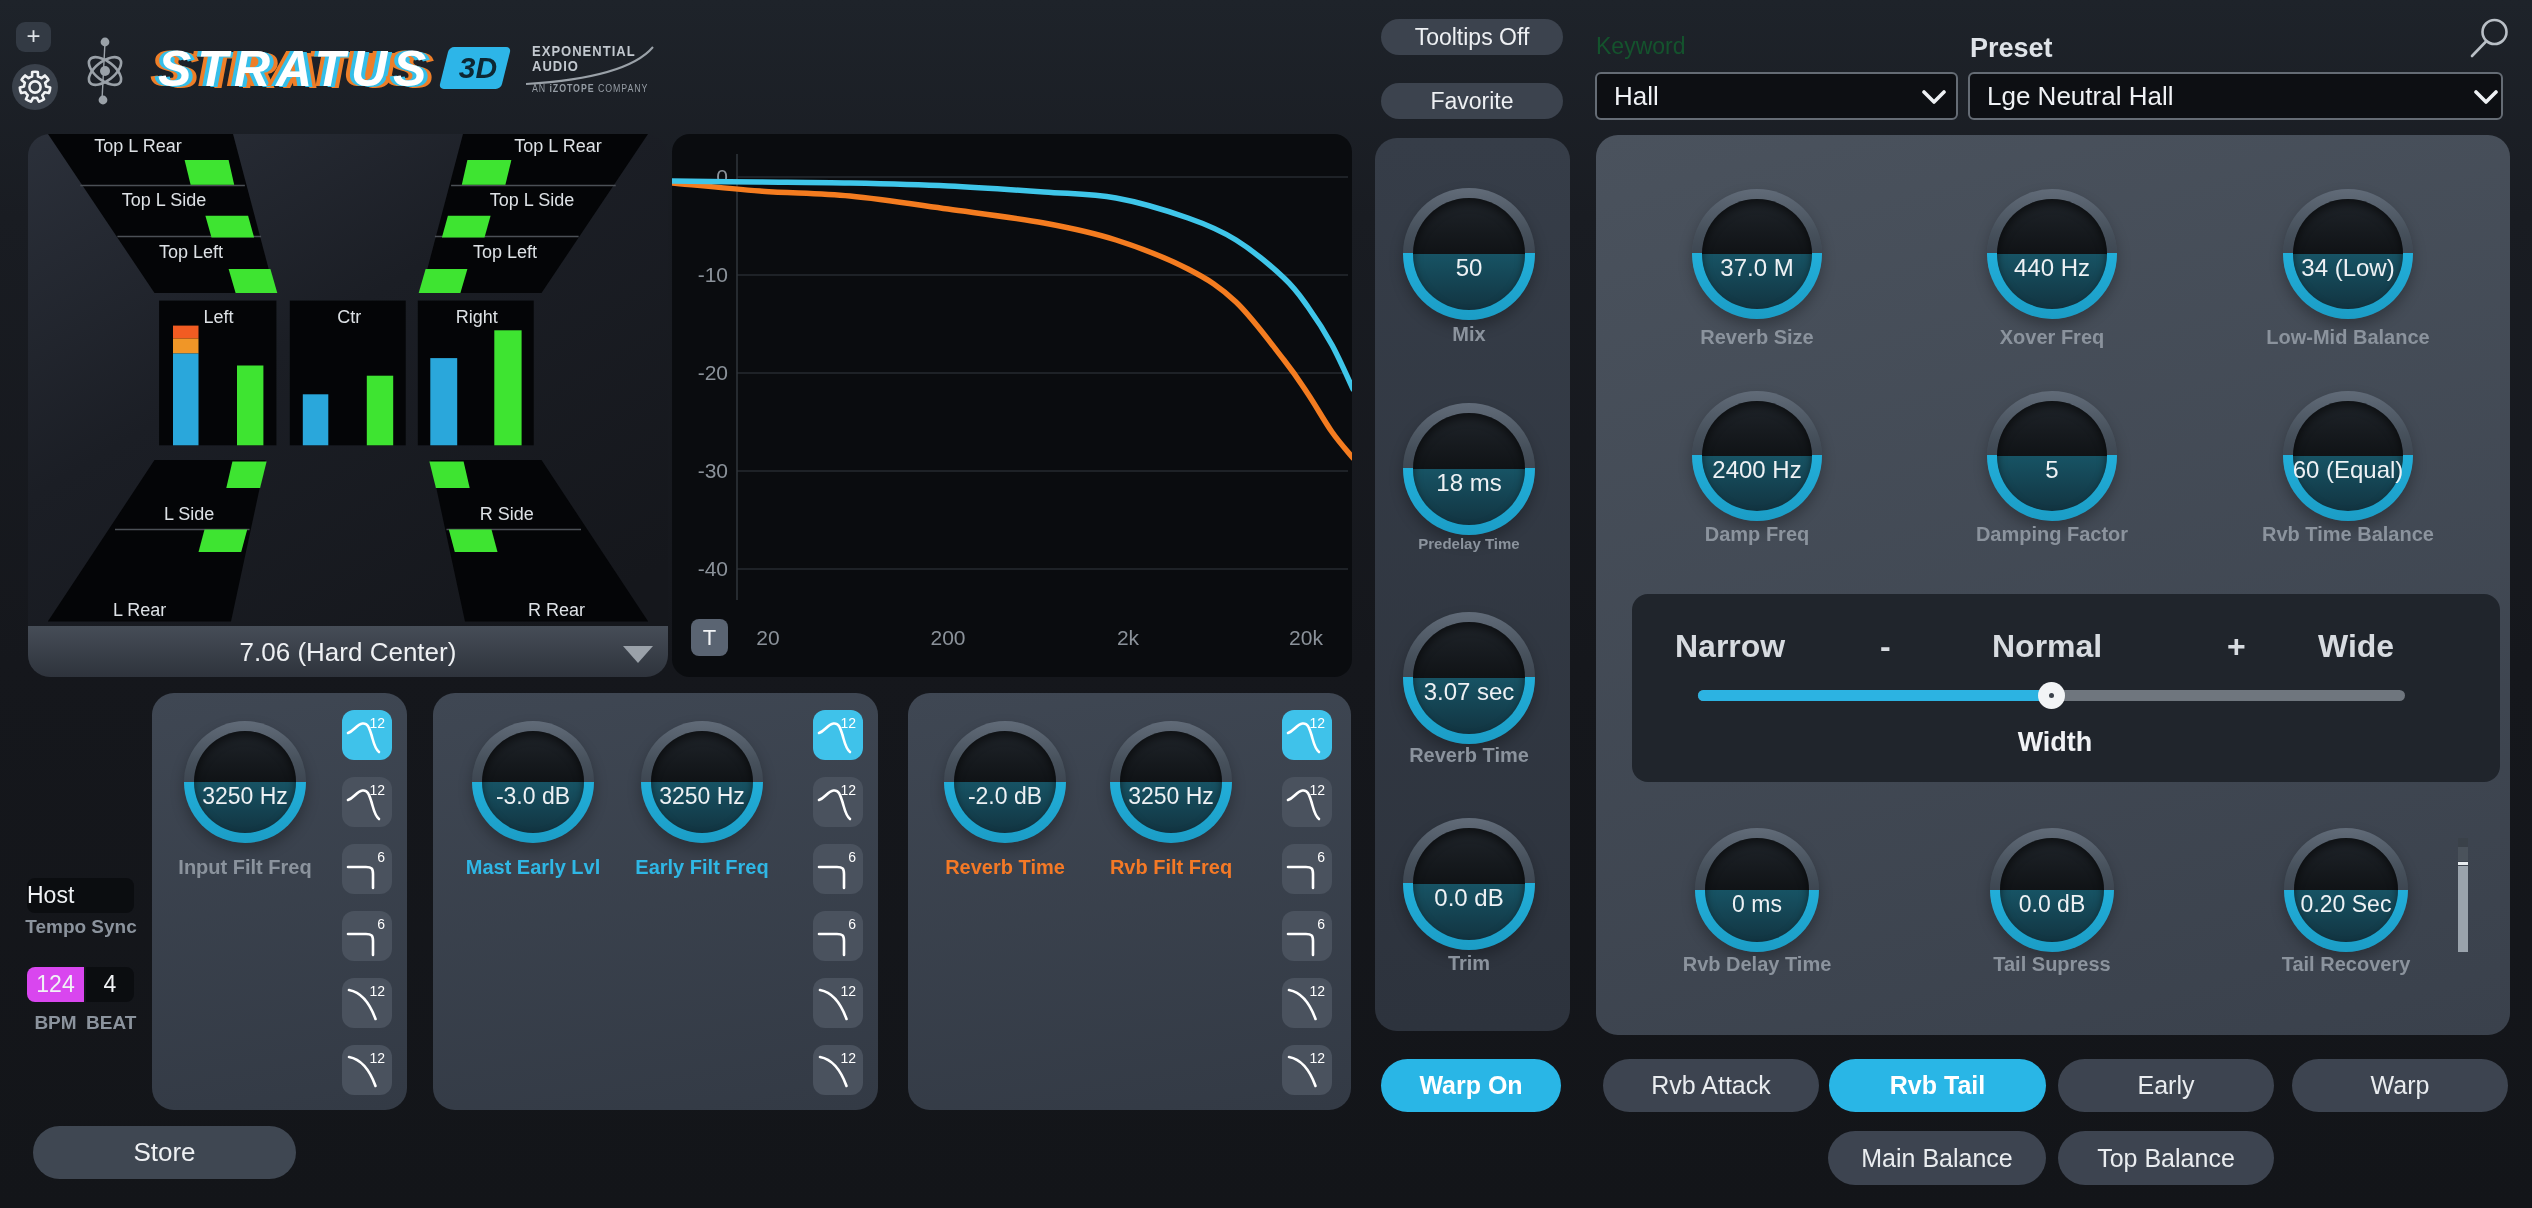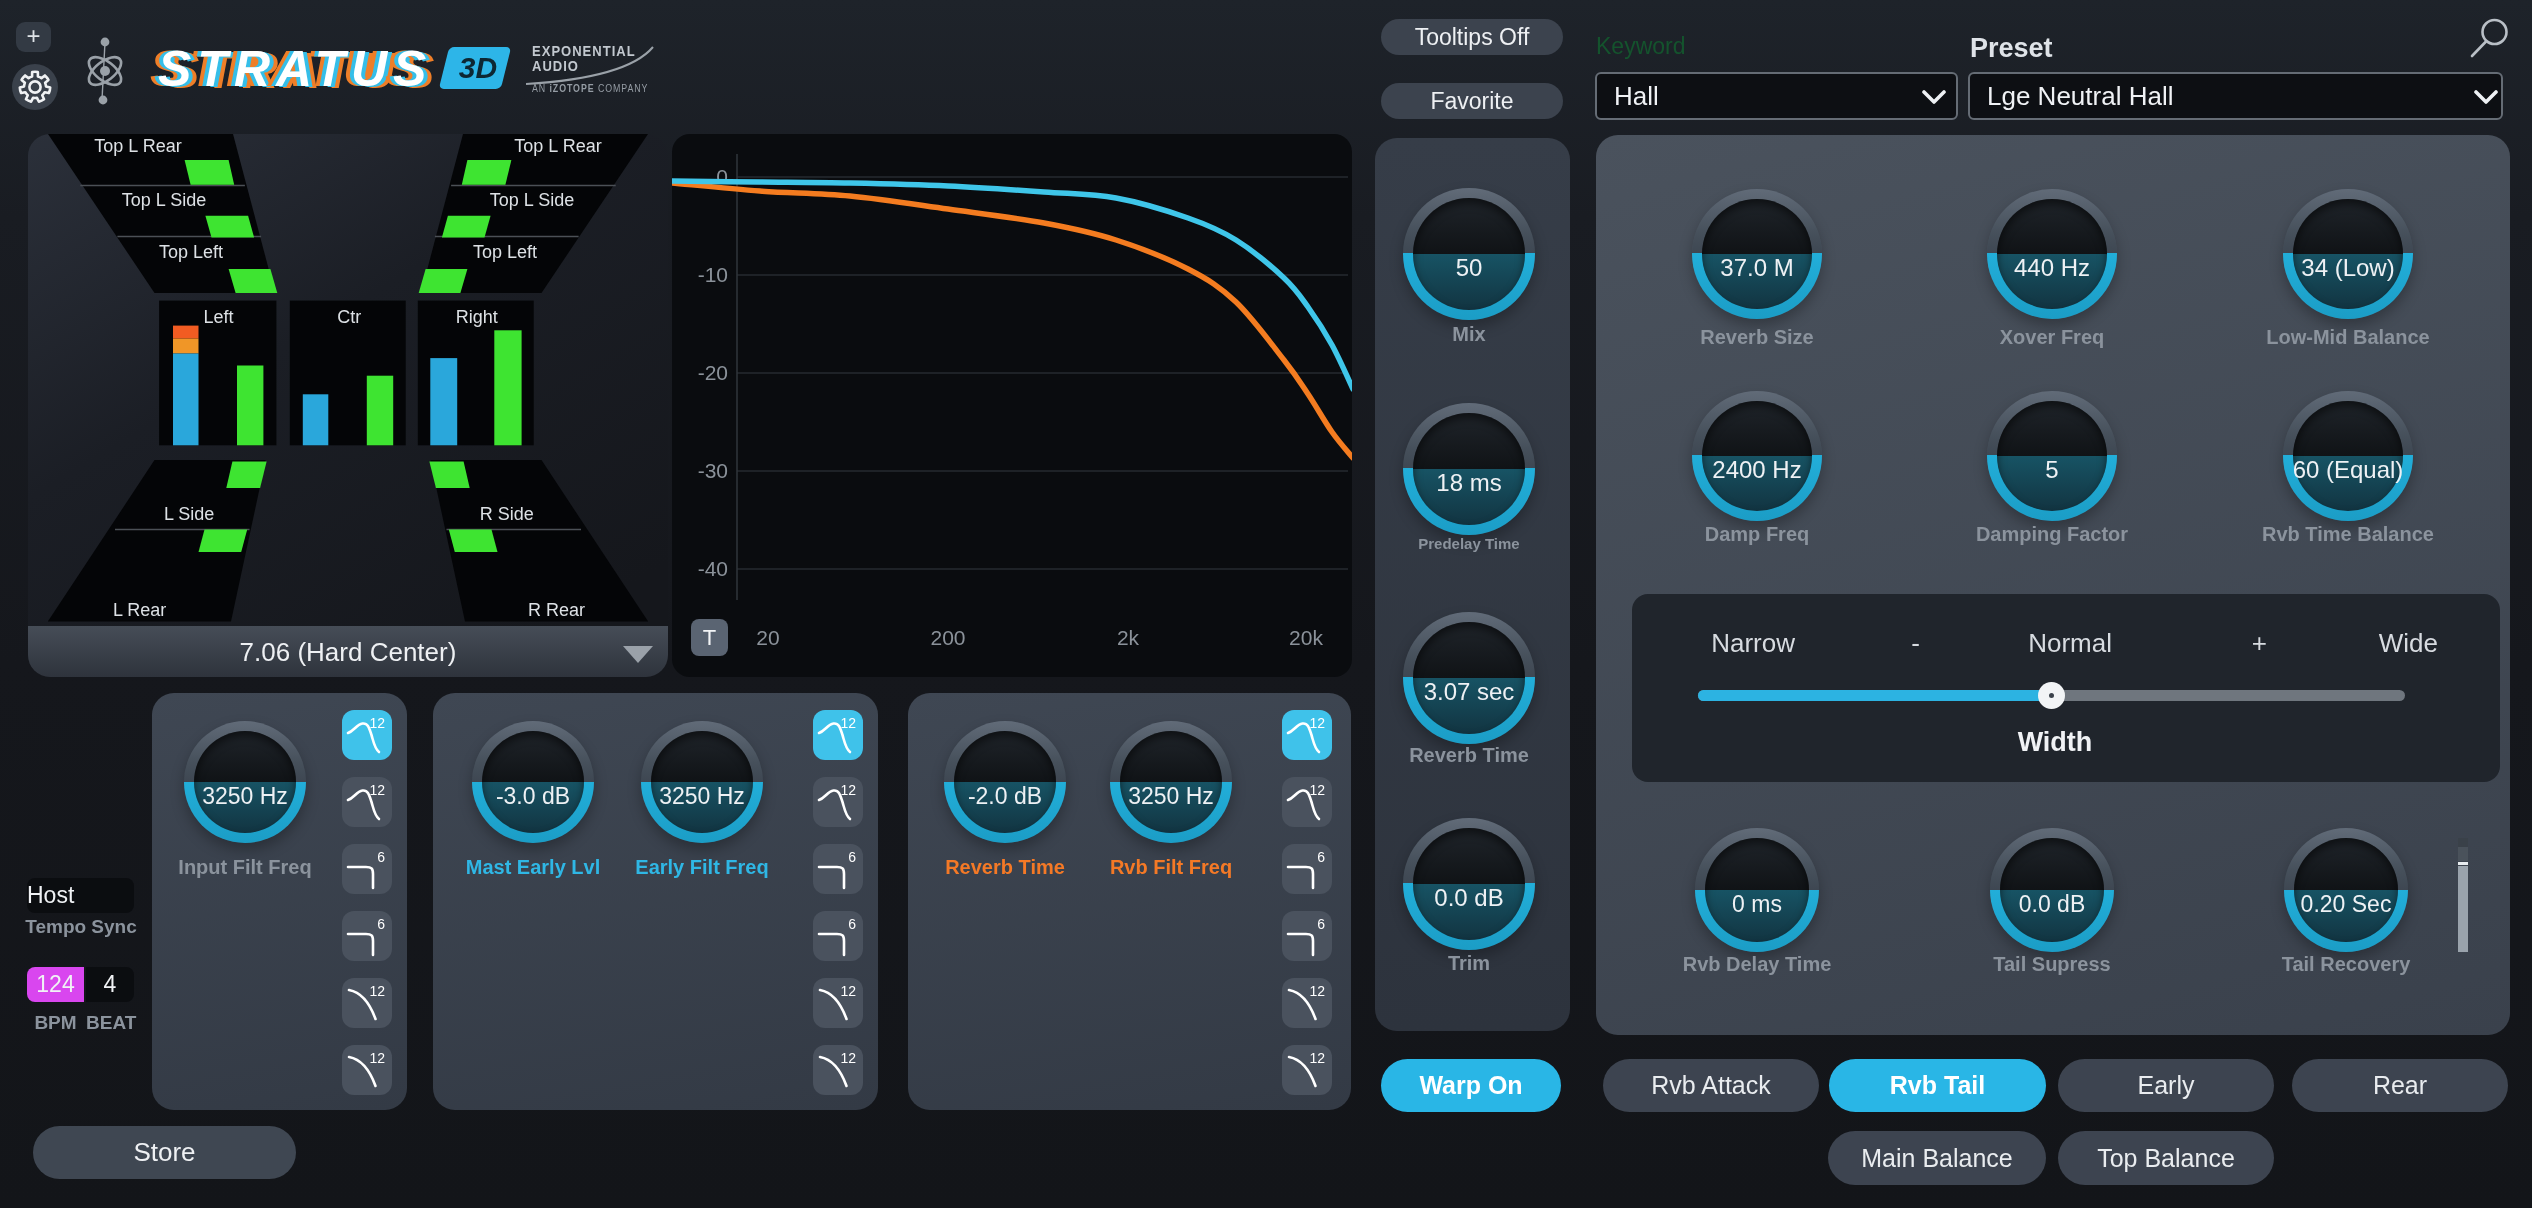--- a/index.html
+++ b/index.html
@@ -13,21 +13,21 @@
 .knob { position:absolute; border-radius:50%;
   background:linear-gradient(180deg,#616b78 0%,#46505b 34%,#3e4752 49.6%,#22aed9 49.6%,#1b9dc6 100%);
   box-shadow:0 7px 14px rgba(0,0,0,0.28); }
 .kin { position:absolute; inset:10px; border-radius:50%;
   background:linear-gradient(180deg,#1f242a 0%,#101316 49.6%,#175364 50.4%,#123441 100%);
   box-shadow:inset 0 5px 9px rgba(0,0,0,0.55); }
 .kval { position:absolute; left:0; right:0; top:50%; transform:translateY(-50%); text-align:center;
   color:#eef1f4;margin-top:14px; }
 .klab { position:absolute; width:320px; text-align:center; font-weight:700; }
 .fbtn { position:absolute; width:50px; height:50px; border-radius:12px; }
-.wlab { text-align:right; font-size:26px; font-weight:400; color:#d7dbe0; }
+.wlab { text-align:left; font-size:32px; font-weight:700; color:#d7dbe0; }
 .stratus { font-size:50px; font-weight:700; font-style:italic; letter-spacing:6px;
   color:#fff;
   text-shadow:-4px 0 #35bee8,-8px 0 #ee7e28,4px 1px #35bee8,8px 2px #ee7e28; }
 </style></head>
 <body>
 <div class="abs" style="left:16px;top:22px;width:35px;height:30px;background:#333a44;border-radius:9px;color:#dfe3e7;font-size:24px;text-align:center;line-height:28px">+</div>
 <div class="abs" style="left:12px;top:64px;width:46px;height:46px;background:#3a414b;border-radius:50%"></div>
 <svg class="abs" style="left:18px;top:70px" width="34" height="34" viewBox="0 0 34 34">
 <path d="M14.15,2.07 A15.2,15.2 0 0 1 19.85,2.07 L19.92,6.39 A11.0,11.0 0 0 1 23.47,8.11 L26.90,5.46 A15.2,15.2 0 0 1 30.45,9.92 L27.11,12.67 A11.0,11.0 0 0 1 27.99,16.52 L32.19,17.55 A15.2,15.2 0 0 1 30.92,23.10 L26.69,22.20 A11.0,11.0 0 0 1 24.23,25.29 L26.04,29.22 A15.2,15.2 0 0 1 20.91,31.69 L18.97,27.82 A11.0,11.0 0 0 1 15.03,27.82 L13.09,31.69 A15.2,15.2 0 0 1 7.96,29.22 L9.77,25.29 A11.0,11.0 0 0 1 7.31,22.20 L3.08,23.10 A15.2,15.2 0 0 1 1.81,17.55 L6.01,16.52 A11.0,11.0 0 0 1 6.89,12.67 L3.55,9.92 A15.2,15.2 0 0 1 7.10,5.46 L10.53,8.11 A11.0,11.0 0 0 1 14.08,6.39 Z" fill="none" stroke="#f0f2f4" stroke-width="2.6" stroke-linejoin="round"></path>
 <circle cx="17" cy="17" r="5.6" fill="none" stroke="#f0f2f4" stroke-width="2.6"></circle>
@@ -369,14 +369,14 @@
 <div class="abs" style="left:27px;top:878px;width:107px;height:35px;background:#0b0d10;border-radius:8px;color:#f0f2f5;font-size:23px;line-height:35px">Host</div>
 <div class="abs" style="left:12px;top:916px;width:138px;text-align:center;font-size:19px;font-weight:700;color:#8b939d">Tempo Sync</div>
 <div class="abs" style="left:27px;top:967px;width:57px;height:35px;background:#d946ef;border-radius:8px 0 0 8px;color:#f0f2f5;font-size:23px;text-align:center;line-height:35px">124</div>
 <div class="abs" style="left:86px;top:967px;width:48px;height:35px;background:#0b0d10;border-radius:0 8px 8px 0;color:#f0f2f5;font-size:23px;text-align:center;line-height:35px">4</div>
 <div class="abs" style="left:27px;top:1012px;width:57px;text-align:center;font-size:19px;font-weight:700;color:#8b939d">BPM</div>
 <div class="abs" style="left:86px;top:1012px;width:48px;text-align:center;font-size:19px;font-weight:700;color:#8b939d">BEAT</div>
 <div class="pill" style="left:33px;top:1126px;width:263px;height:53px;background:#3f4752;color:#eef0f3;font-weight:400;font-size:26px;border-radius:26.5px">Store</div>
 <div class="pill" style="left:1603px;top:1059px;width:216px;height:53px;background:#3d4450;color:#e9ecef;font-weight:400;font-size:25px;border-radius:26.5px">Rvb Attack</div>
 <div class="pill" style="left:1829px;top:1059px;width:217px;height:53px;background:#29b6e6;color:#fff;font-weight:700;font-size:25px;border-radius:26.5px">Rvb Tail</div>
 <div class="pill" style="left:2058px;top:1059px;width:216px;height:53px;background:#3d4450;color:#e9ecef;font-weight:400;font-size:25px;border-radius:26.5px">Early</div>
-<div class="pill" style="left:2292px;top:1059px;width:216px;height:53px;background:#3d4450;color:#e9ecef;font-weight:400;font-size:25px;border-radius:26.5px">Rear</div>
+<div class="pill" style="left:2292px;top:1059px;width:216px;height:53px;background:#3d4450;color:#e9ecef;font-weight:400;font-size:25px;border-radius:26.5px">Warp</div>
 <div class="pill" style="left:1828px;top:1131px;width:218px;height:54px;background:#3d4450;color:#e9ecef;font-weight:400;font-size:25px;border-radius:27.0px">Main Balance</div>
 <div class="pill" style="left:2058px;top:1131px;width:216px;height:54px;background:#3d4450;color:#e9ecef;font-weight:400;font-size:25px;border-radius:27.0px">Top Balance</div>
 </body></html>

